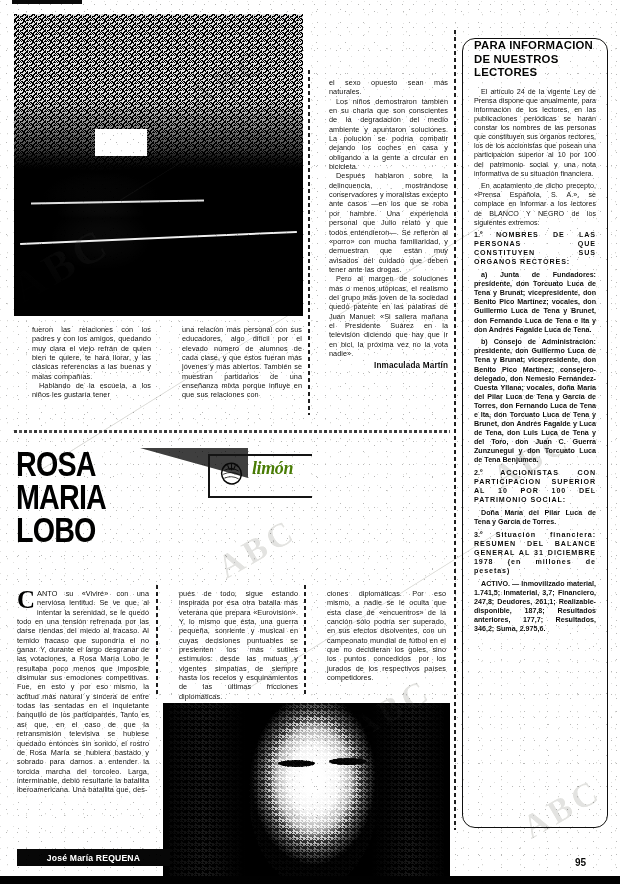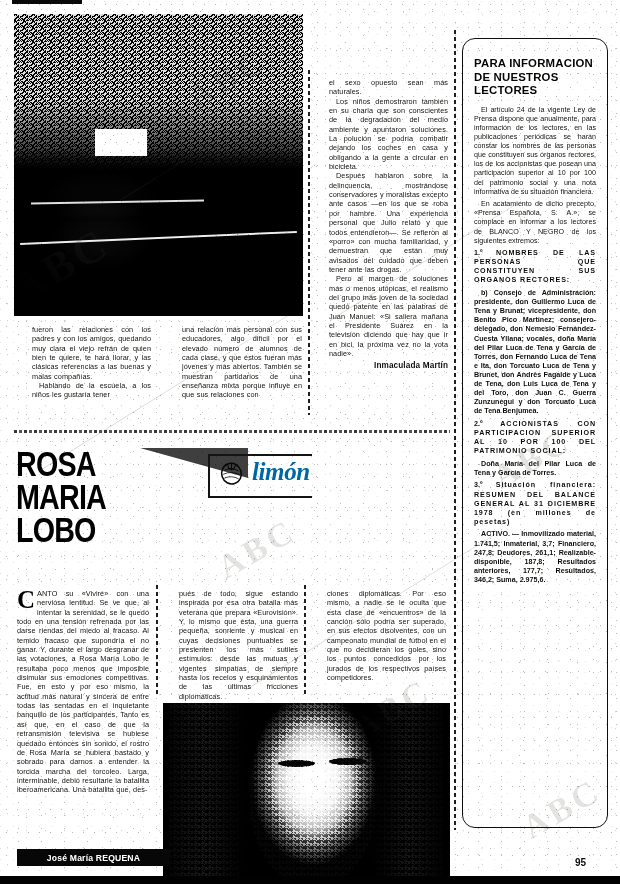--- a/index.html
+++ b/index.html
@@ -111,21 +111,21 @@
     display:block;text-align:right;font-weight:bold;font-size:8.2px;margin-top:3px;
     letter-spacing:.1px;
   }
 
   
   .sidebox{
     position:absolute;left:462px;top:38px;width:146px;height:790px;
     border:1.6px solid #161616;
     border-radius:13px;
     box-sizing:border-box;
-    padding:18px 11px 10px 11px;
+    padding:0 11px 10px 11px;
     background:#fdfdfb;
     overflow:hidden;
   }
   .sidebox h2{
     margin:0 0 8px 0;
     font-size:11.4px;
     line-height:13.6px;
     font-weight:bold;
     letter-spacing:.2px;
     color:#0d0d0d;
@@ -178,21 +178,21 @@
     border-left:2px solid #1c1c1c;
     border-bottom:2px solid #1c1c1c;
   }
   .logo-lemon{
     position:absolute;left:78px;top:12px;width:27px;height:26px;
   }
   .logo-text{
     position:absolute;left:112px;top:10px;
     font-family:"Liberation Serif", serif;
     font-style:italic;font-weight:bold;
-    font-size:25px;color:#0369a1;letter-spacing:-.4px;
+    font-size:18px;color:#4d7c0f;letter-spacing:-.4px;
   }
 
   
   .dropcap{
     float:left;
     font-family:"Liberation Serif", serif;
     font-weight:bold;
     font-size:25px;
     line-height:19px;
     padding:1px 2px 0 0;
@@ -301,20 +301,21 @@
   <div class="sidebox">
     <h2>PARA INFORMACION DE NUESTROS LECTORES</h2>
     <div class="sb blurred">
       <p>El artículo 24 de la vigente Ley de Prensa dispone que anualmente, para información de los lectores, en las publicaciones periódicas se harán constar los nombres de las personas que constituyen sus órganos rectores, los de los accionistas que posean una participación superior al 10 por 100 del patrimonio social y una nota informativa de su situación financiera.</p>
       <p>En acatamiento de dicho precepto, «Prensa Española, S. A.», se complace en informar a los lectores de BLANCO Y NEGRO de los siguientes extremos:</p>
 
       <p class="noind">
         <span class="num">1.º</span>
         <span class="head">NOMBRES DE LAS PERSONAS QUE CONSTITUYEN SUS ORGANOS RECTORES:</span>
       </p>
+      <p class="bold">a) Junta de Fundadores: presidente, don Torcuato Luca de Tena y Brunat; vicepresidente, don Benito Pico Martínez; vocales, don Guillermo Luca de Tena y Brunet, don Fernando Luca de Tena e Ita y don Andrés Fagalde Luca de Tena.</p>
       <p class="bold">b) Consejo de Administración: presidente, don Guillermo Luca de Tena y Brunat; vicepresidente, don Benito Pico Martínez; consejero-delegado, don Nemesio Fernández-Cuesta Yllana; vocales, doña María del Pilar Luca de Tena y García de Torres, don Fernando Luca de Tena e Ita, don Torcuato Luca de Tena y Brunet, don Andrés Fagalde y Luca de Tena, don Luis Luca de Tena y del Toro, don Juan C. Guerra Zunzunegui y don Torcuato Luca de Tena Benjumea.</p>
 
       <p class="noind">
         <span class="num">2.º</span>
         <span class="head">ACCIONISTAS CON PARTICIPACION SUPERIOR AL 10 POR 100 DEL PATRIMONIO SOCIAL:</span>
       </p>
       <p class="bold">Doña María del Pilar Luca de Tena y García de Torres.</p>
 
       <p class="noind">
         <span class="num">3.º</span>

